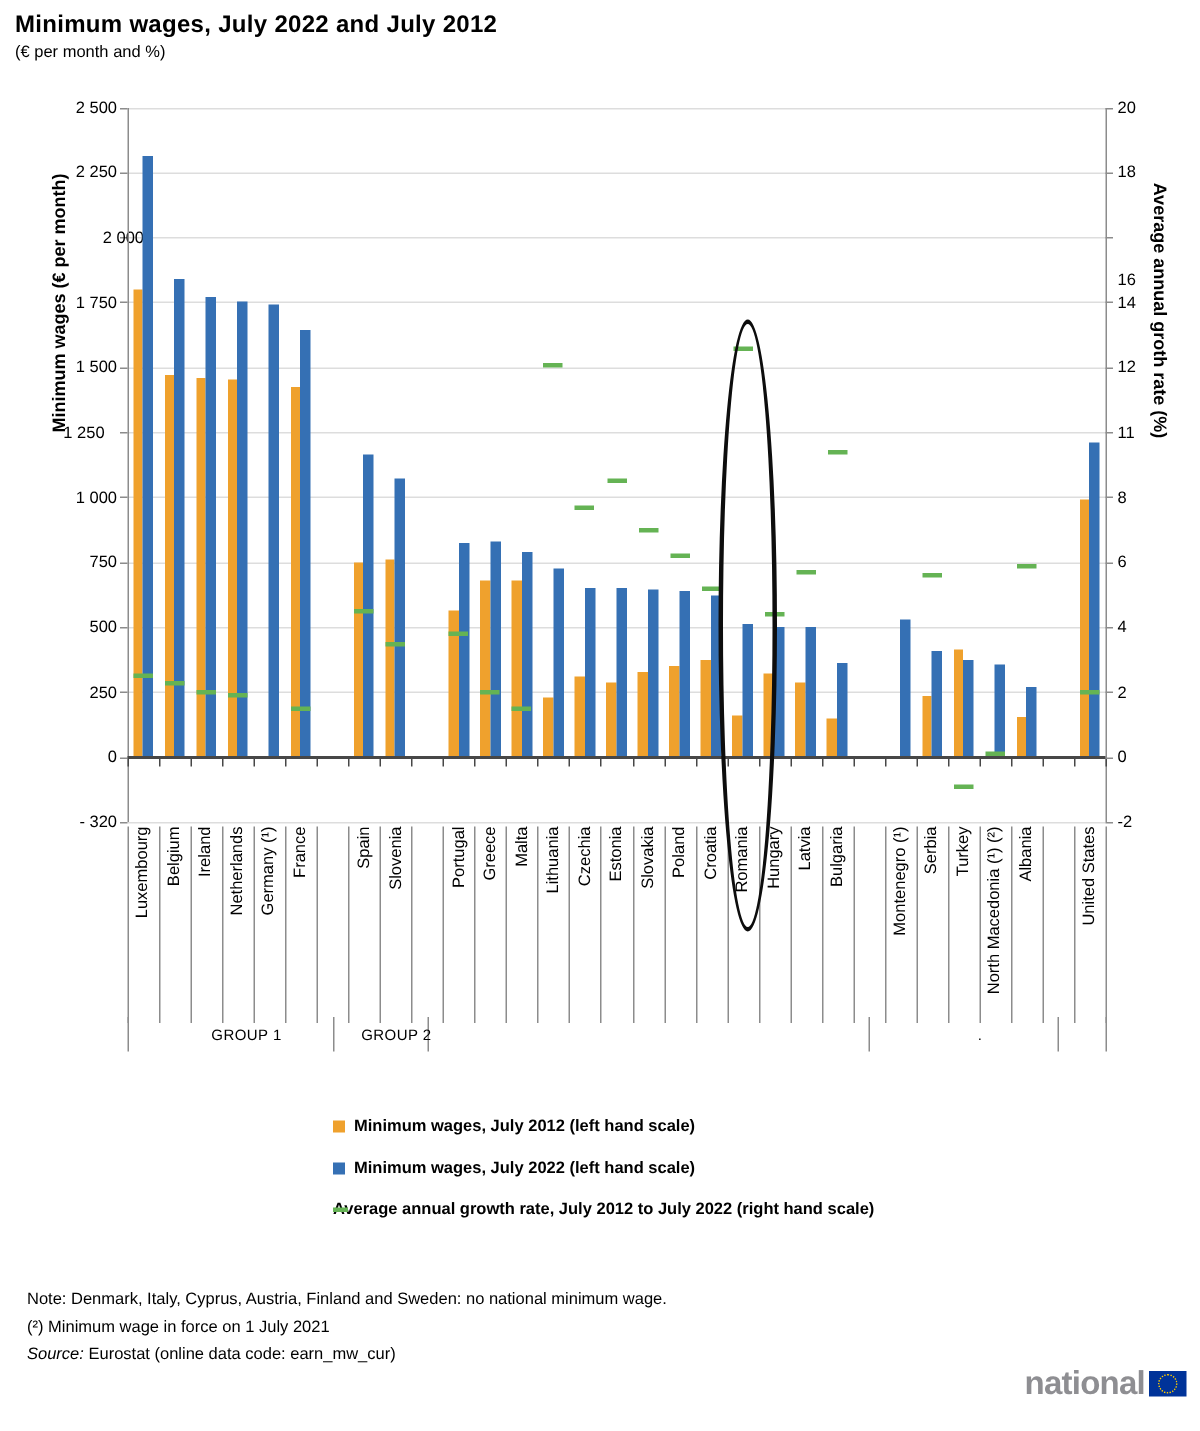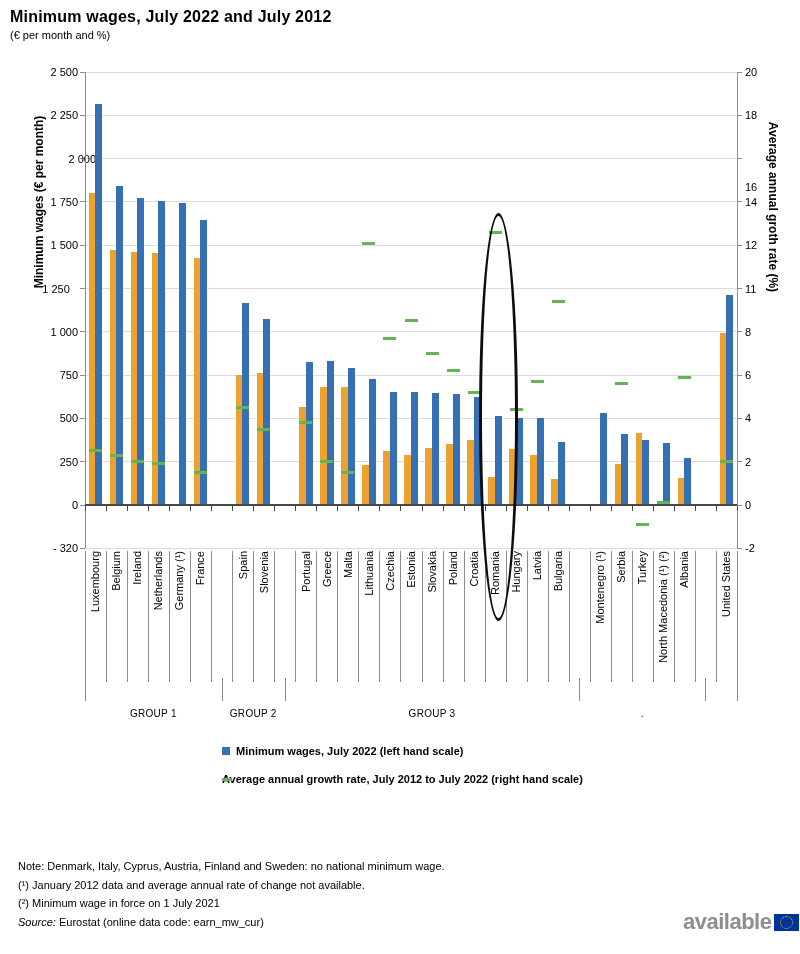--- a/index.html
+++ b/index.html
@@ -14,21 +14,21 @@
   .tick{position:absolute;background:#8C8C8C;}
   .bar{position:absolute;}
   .dash{position:absolute;height:3px;}
   .ylab{position:absolute;font-size:11px;line-height:12px;white-space:pre;}
   .ylab.left{width:44px;text-align:right;}
   .cline{position:absolute;width:1px;top:551px;height:125px;background:#8C8C8C;}
   .clabel{position:absolute;width:125px;height:20.4px;line-height:20.4px;font-size:11px;transform:rotate(-90deg);transform-origin:0 0;text-align:right;white-space:nowrap;}
   .stick{position:absolute;width:1px;background:#474747;}
   .rtick{position:absolute;width:1px;background:#8C8C8C;}
   .gline{position:absolute;width:1px;top:678px;height:23px;background:#8C8C8C;}
-  .glabel{position:absolute;top:708px;font-size:10px;text-align:center;letter-spacing:.3px;}
+  .glabel{position:absolute;top:685px;font-size:10px;text-align:center;letter-spacing:.3px;margin-left:11px;}
   .axis-title{position:absolute;width:260px;height:16px;font-size:12px;font-weight:bold;text-align:center;white-space:nowrap;}
   .axis-title.left{left:-90px;top:194px;transform:rotate(-90deg);}
   .axis-title.right{left:642px;top:199px;transform:rotate(90deg);}
   .ellipse{position:absolute;border:3px solid #0d0d0d;border-radius:50%;background:transparent;pointer-events:none;z-index:6;}
   .legend{position:absolute;left:222px;top:744px;}
   .legend-row{position:relative;height:27.5px;display:flex;align-items:flex-start;}
   .legend-marker{display:inline-block;width:8px;height:8px;margin-top:3px;margin-right:6px;flex:none;}
   .legend-marker.dash{height:3px;margin-top:6px;width:10px;}
   .legend-text{font-size:11px;font-weight:bold;line-height:14px;}
   .notes{position:absolute;left:18px;top:857px;font-size:11px;line-height:18.5px;}
@@ -310,43 +310,45 @@
       <div class="cline" style="left: 737px;"></div>
       <div class="rtick" style="left: 737px; top: 676px; height: 6px;"></div>
       <div class="gline" style="left: 85px;"></div>
       <div class="gline" style="left: 221.71px;"></div>
       <div class="gline" style="left: 284.806px;"></div>
       <div class="gline" style="left: 579.258px;"></div>
       <div class="gline" style="left: 705.452px;"></div>
       <div class="gline" style="left: 737px;"></div>
       <div class="glabel" style="left: 85px; width: 136.71px;">GROUP 1</div>
       <div class="glabel" style="left: 221.71px; width: 63.0968px;">GROUP 2</div>
-      <div class="glabel" style="left: 284.806px; width: 294.452px;">GROUP 3</div>
       <div class="glabel" style="left: 579.258px; width: 126.194px;">.</div>
       <div class="glabel" style="left: 705.452px; width: 31.5484px;"></div>
       <div class="ellipse" style="left: 478.629px; top: 213px; width: 33px; height: 402px;"></div>
     </div>
 
   <div class="legend">
+    <div class="legend-row">
+      <span class="legend-marker" style="background: rgb(239, 161, 45);"></span>
+      <span class="legend-text">Minimum wages, July 2012 (left hand scale)</span>
+    </div>
     <div class="legend-row">
       <span class="legend-marker" style="background: rgb(53, 112, 180);"></span>
       <span class="legend-text">Minimum wages, July 2022 (left hand scale)</span>
     </div>
     <div class="legend-row">
       <span class="legend-marker dash" style="background: rgb(101, 179, 84);"></span>
       <span class="legend-text">Average annual growth rate, July 2012 to July 2022 (right hand scale)</span>
     </div>
   </div>
 
   <div class="notes">
     <div>Note: Denmark, Italy, Cyprus, Austria, Finland and Sweden: no national minimum wage.</div>
-    <div>(¹) January 2012 data and average annual rate of change not available.</div>
     <div>(²) Minimum wage in force on 1 July 2021</div>
     <div><i>Source:</i><span> Eurostat (online data code: earn_mw_cur)</span></div>
   </div>
 
   <div class="logo">
-    <span class="logo-text">available</span>
+    <span class="logo-text">national</span>
     <span class="logo-flag">
         <span class="stars"></span>
       </span>
   </div>
 </div>
 
 </body></html>

